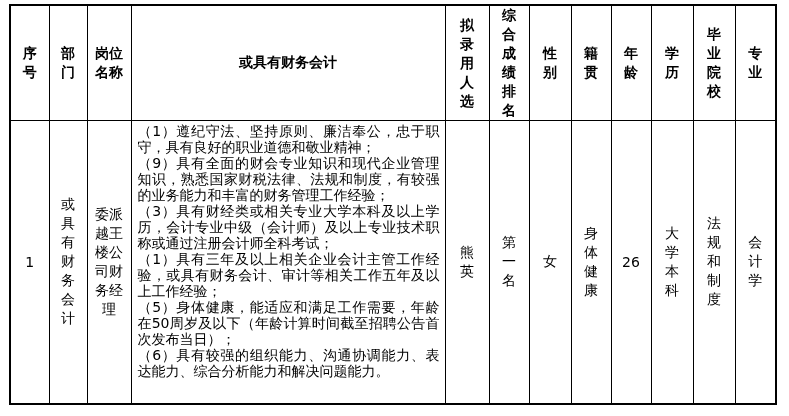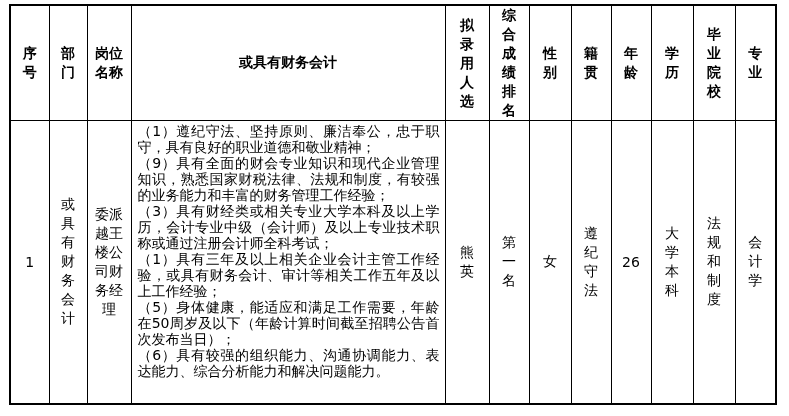--- a/index.html
+++ b/index.html
@@ -99,21 +99,21 @@
           <div class="req-item">（1）遵纪守法、坚持原则、廉洁奉公，忠于职守，具有良好的职业道德和敬业精神；</div>
           <div class="req-item">（9）具有全面的财会专业知识和现代企业管理知识，熟悉国家财税法律、法规和制度，有较强的业务能力和丰富的财务管理工作经验；</div>
           <div class="req-item">（3）具有财经类或相关专业大学本科及以上学历，会计专业中级（会计师）及以上专业技术职称或通过注册会计师全科考试；</div>
           <div class="req-item">（1）具有三年及以上相关企业会计主管工作经验，或具有财务会计、审计等相关工作五年及以上工作经验；</div>
           <div class="req-item">（5）身体健康，能适应和满足工作需要，年龄在50周岁及以下（年龄计算时间截至招聘公告首次发布当日）；</div>
           <div class="req-item">（6）具有较强的组织能力、沟通协调能力、表达能力、综合分析能力和解决问题能力。</div>
         </td>
         <td><span class="vt w1">熊英</span></td>
         <td><span class="vt w1">第一名</span></td>
         <td><span>女</span></td>
-        <td><span class="vt w1">遵纪守法</span></td>
+        <td><span class="vt w1">身体健康</span></td>
         <td><span>26</span></td>
         <td><span class="vt w1">大学本科</span></td>
         <td><span class="vt w1">法规和制度</span></td>
         <td><span class="vt w1">会计学</span></td>
       </tr>
     </tbody>
   </table>
 </div>
 
 </body></html>

